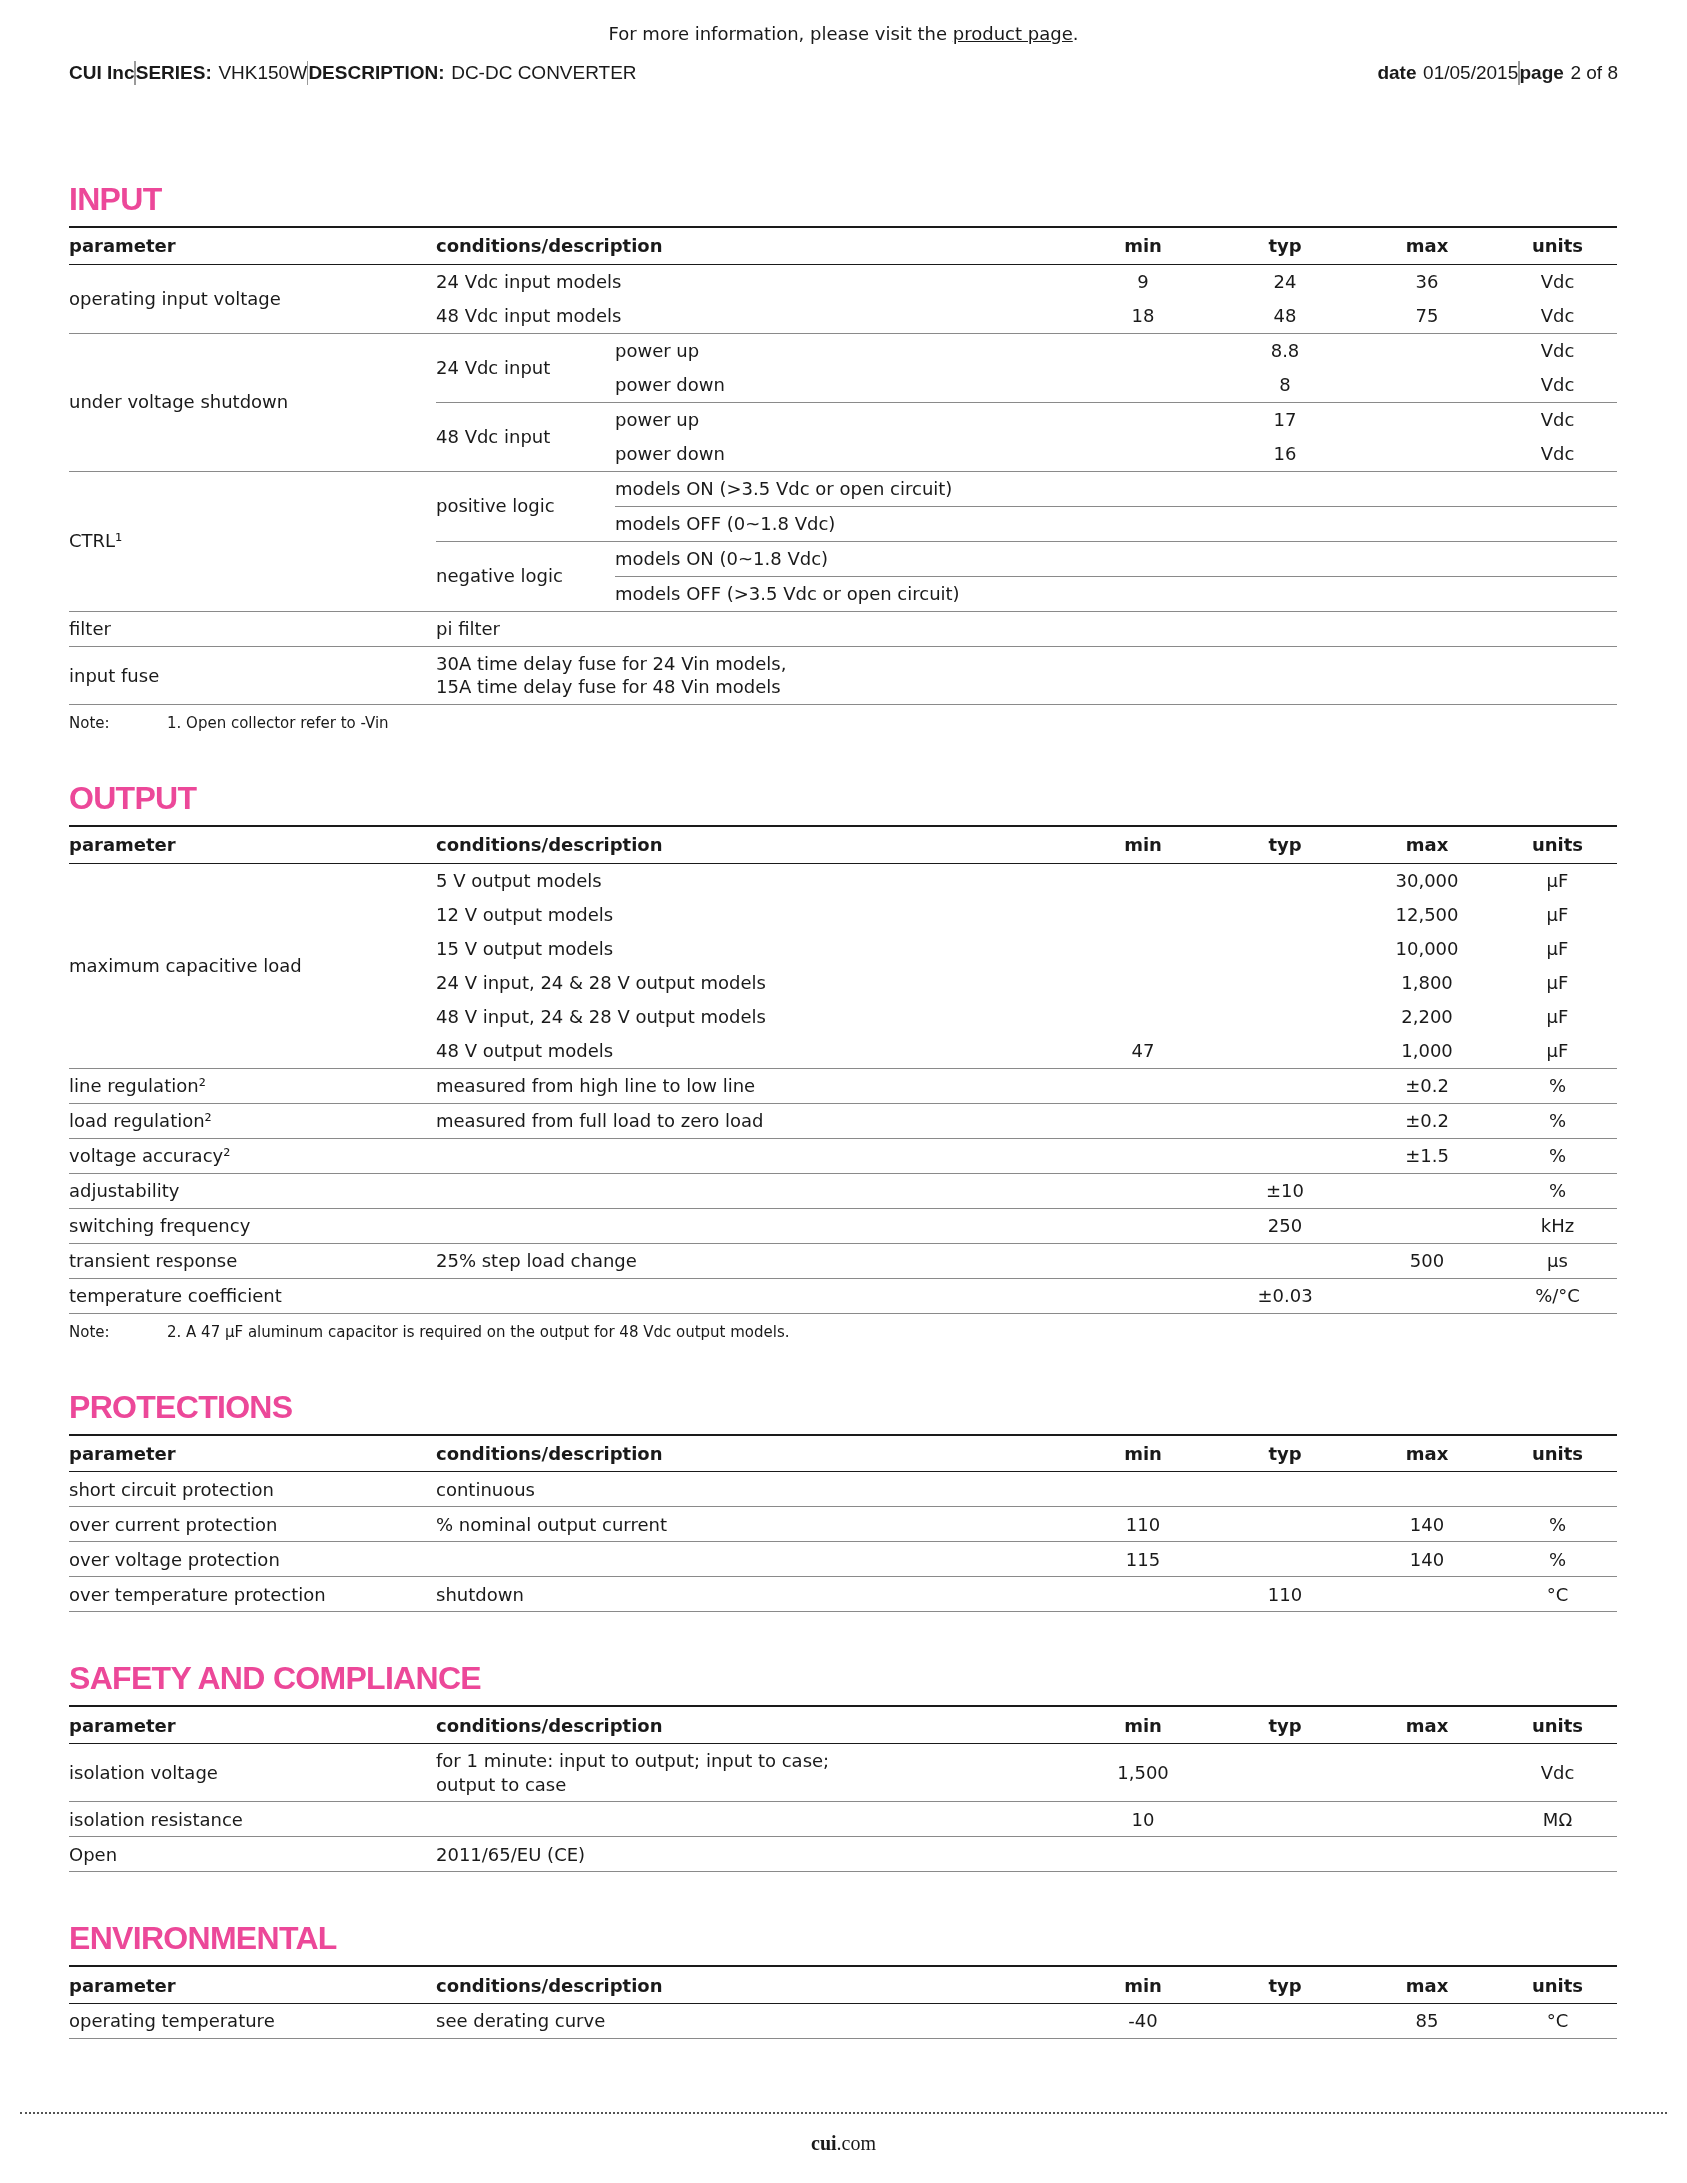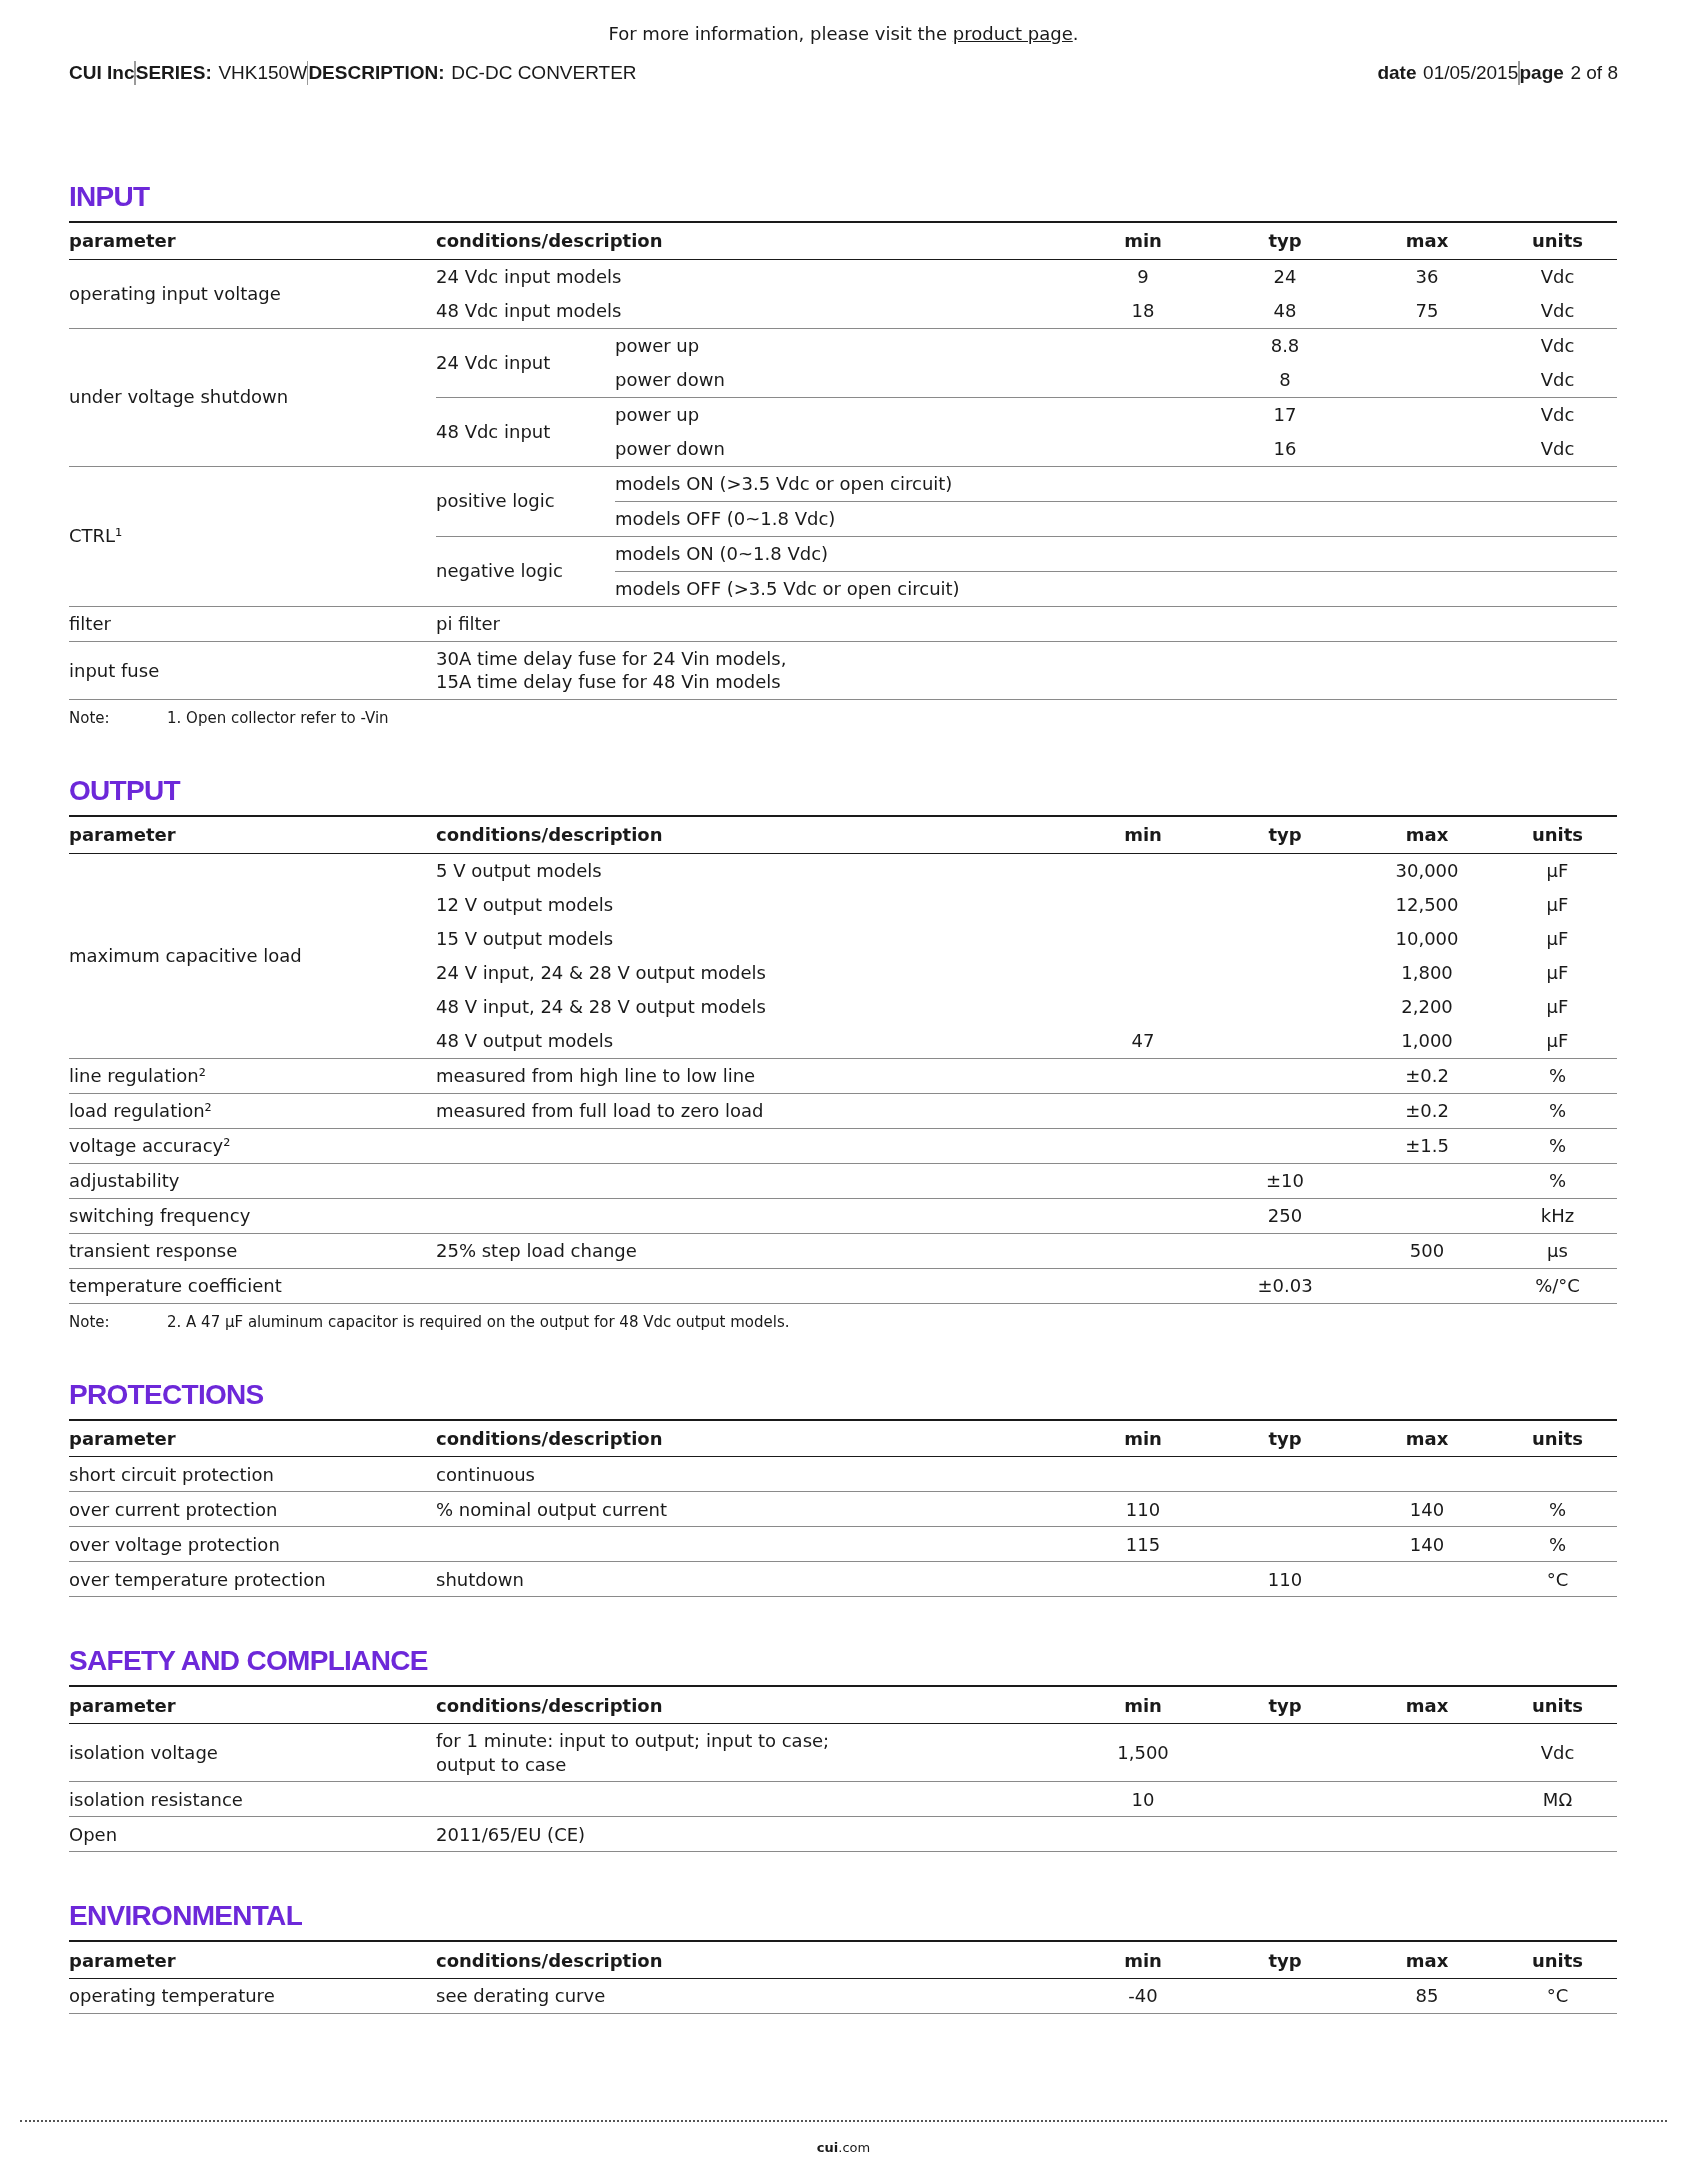--- a/index.html
+++ b/index.html
@@ -23,21 +23,21 @@
   .hgroup { display:flex; align-items:center; }
   .pair { display:flex; gap:6.6px; white-space:nowrap; }
   .sep { width:1.3px; height:24px; background:#9a9a9a; }
   .b { font-weight:bold; }
 
   
   .section { margin-top:48px; }
   .section.first { margin-top:86px; }
   h2.section-title {
     font-family:"Liberation Sans", sans-serif; font-weight:bold;
-    font-size:28px; letter-spacing:-0.7px; color:#6d28d9; margin-bottom:8px;
+    font-size:32px; letter-spacing:-0.7px; color:#ec4899; margin-bottom:8px;
   }
 
   
   table.spec-table {
     width:1548px; border-collapse:collapse; table-layout:fixed;
     border-bottom:0.7px solid #8a8a8a; font-size:18px; color:#1a1a1a;
   }
   col.c-param { width:367px; }
   col.c-sub   { width:179px; }
   col.c-desc  { width:457px; }
@@ -57,21 +57,21 @@
   .spec-table td.val { text-align:center; padding-right:0; }
   .spec-table td.gt, .spec-table td.bt { border-top:0.7px solid #8a8a8a; }
 
   
   .note { display:flex; font-size:15px; margin-top:9.3px; color:#1a1a1a; }
   .note-label { width:98px; flex:none; }
 
   
   .footer { position:absolute; left:20px; right:20px; bottom:28px; text-align:center; }
   .footer-rule { border-top:2.6px dotted #555555; margin-bottom:18.5px; }
-  .footer-text { font-size:13px; }
+  .footer-text { font-size:20px;font-family:Liberation Serif, serif; }
 </style>
 </head>
 <body>
 
 <div class="content">
 
   <div class="top-bar">
     <span>For more information, please visit the </span><a>product page</a><span>.</span>
   </div>
 

